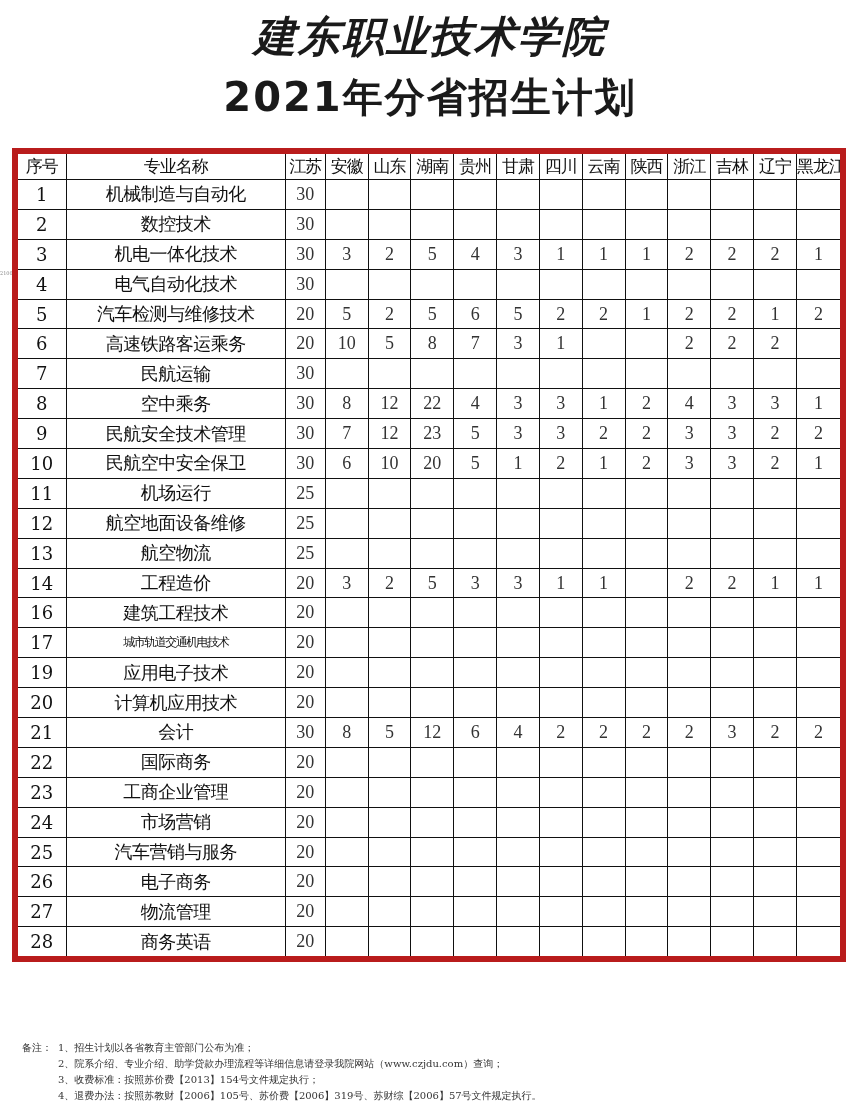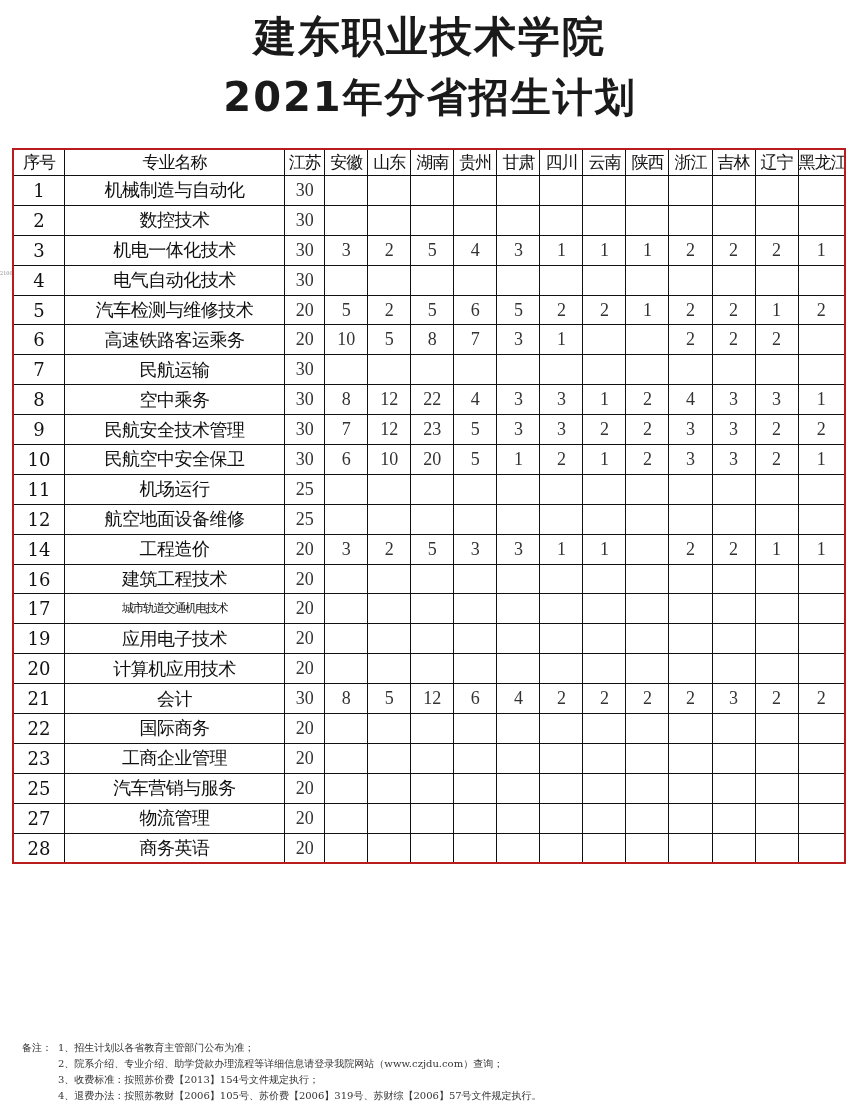--- a/index.html
+++ b/index.html
@@ -5,30 +5,30 @@
   html, body { margin: 0; padding: 0; background: #ffffff; }
   body {
     width: 860px; height: 1110px; position: relative; overflow: hidden;
     font-family: "DejaVu Sans", "Liberation Sans", sans-serif; color: #111;
   }
   .title1, .title2 {
     position: absolute; left: 0; width: 860px; text-align: center;
     font-family: "DejaVu Sans", sans-serif; font-weight: bold; color: #1a1a1a;
     letter-spacing: 2px;
   }
-  .title1 { top: 12px; font-size: 42px; line-height: 50px; }
+  .title1 { top: 12px; font-size: 42px; line-height: 50px; font-style: italic; }
   .title2 { top: 72px; font-size: 40px; line-height: 50px; }
   .margin-mark {
     position: absolute; left: 0; top: 270px; font-size: 5px; color: #888;
     font-family: "DejaVu Serif", serif;
   }
   table.plan {
     position: absolute; left: 12px; top: 148px;
     width: 834px; border-collapse: collapse;
-    border: 2px solid #b91c1c; table-layout: fixed;
+    border: 6px solid #b91c1c; table-layout: fixed;
   }
   table.plan th, table.plan td {
     border: 1.5px solid #111; padding: 0; text-align: center; overflow: hidden;
     white-space: nowrap;
   }
   table.plan th {
     height: 25px; font-size: 17px; font-weight: normal;
     font-family: "DejaVu Sans", sans-serif; letter-spacing: -1px;
   }
   table.plan td { height: 28.9px; font-size: 18px; }
@@ -287,20 +287,37 @@
         <td class="val"></td>
         <td class="val"></td>
         <td class="val"></td>
         <td class="val"></td>
         <td class="val"></td>
         <td class="val"></td>
         <td class="val"></td>
         <td class="val"></td>
       </tr>
       <tr>
+        <td class="num">13</td>
+        <td class="major">航空物流</td>
+        <td class="val">25</td>
+        <td class="val"></td>
+        <td class="val"></td>
+        <td class="val"></td>
+        <td class="val"></td>
+        <td class="val"></td>
+        <td class="val"></td>
+        <td class="val"></td>
+        <td class="val"></td>
+        <td class="val"></td>
+        <td class="val"></td>
+        <td class="val"></td>
+        <td class="val"></td>
+      </tr>
+      <tr>
         <td class="num">14</td>
         <td class="major">工程造价</td>
         <td class="val">20</td>
         <td class="val">3</td>
         <td class="val">2</td>
         <td class="val">5</td>
         <td class="val">3</td>
         <td class="val">3</td>
         <td class="val">1</td>
         <td class="val">1</td>
@@ -423,22 +440,56 @@
         <td class="val"></td>
         <td class="val"></td>
         <td class="val"></td>
         <td class="val"></td>
         <td class="val"></td>
         <td class="val"></td>
         <td class="val"></td>
         <td class="val"></td>
       </tr>
       <tr>
+        <td class="num">24</td>
+        <td class="major">市场营销</td>
+        <td class="val">20</td>
+        <td class="val"></td>
+        <td class="val"></td>
+        <td class="val"></td>
+        <td class="val"></td>
+        <td class="val"></td>
+        <td class="val"></td>
+        <td class="val"></td>
+        <td class="val"></td>
+        <td class="val"></td>
+        <td class="val"></td>
+        <td class="val"></td>
+        <td class="val"></td>
+      </tr>
+      <tr>
         <td class="num">25</td>
         <td class="major">汽车营销与服务</td>
+        <td class="val">20</td>
+        <td class="val"></td>
+        <td class="val"></td>
+        <td class="val"></td>
+        <td class="val"></td>
+        <td class="val"></td>
+        <td class="val"></td>
+        <td class="val"></td>
+        <td class="val"></td>
+        <td class="val"></td>
+        <td class="val"></td>
+        <td class="val"></td>
+        <td class="val"></td>
+      </tr>
+      <tr>
+        <td class="num">26</td>
+        <td class="major">电子商务</td>
         <td class="val">20</td>
         <td class="val"></td>
         <td class="val"></td>
         <td class="val"></td>
         <td class="val"></td>
         <td class="val"></td>
         <td class="val"></td>
         <td class="val"></td>
         <td class="val"></td>
         <td class="val"></td>

